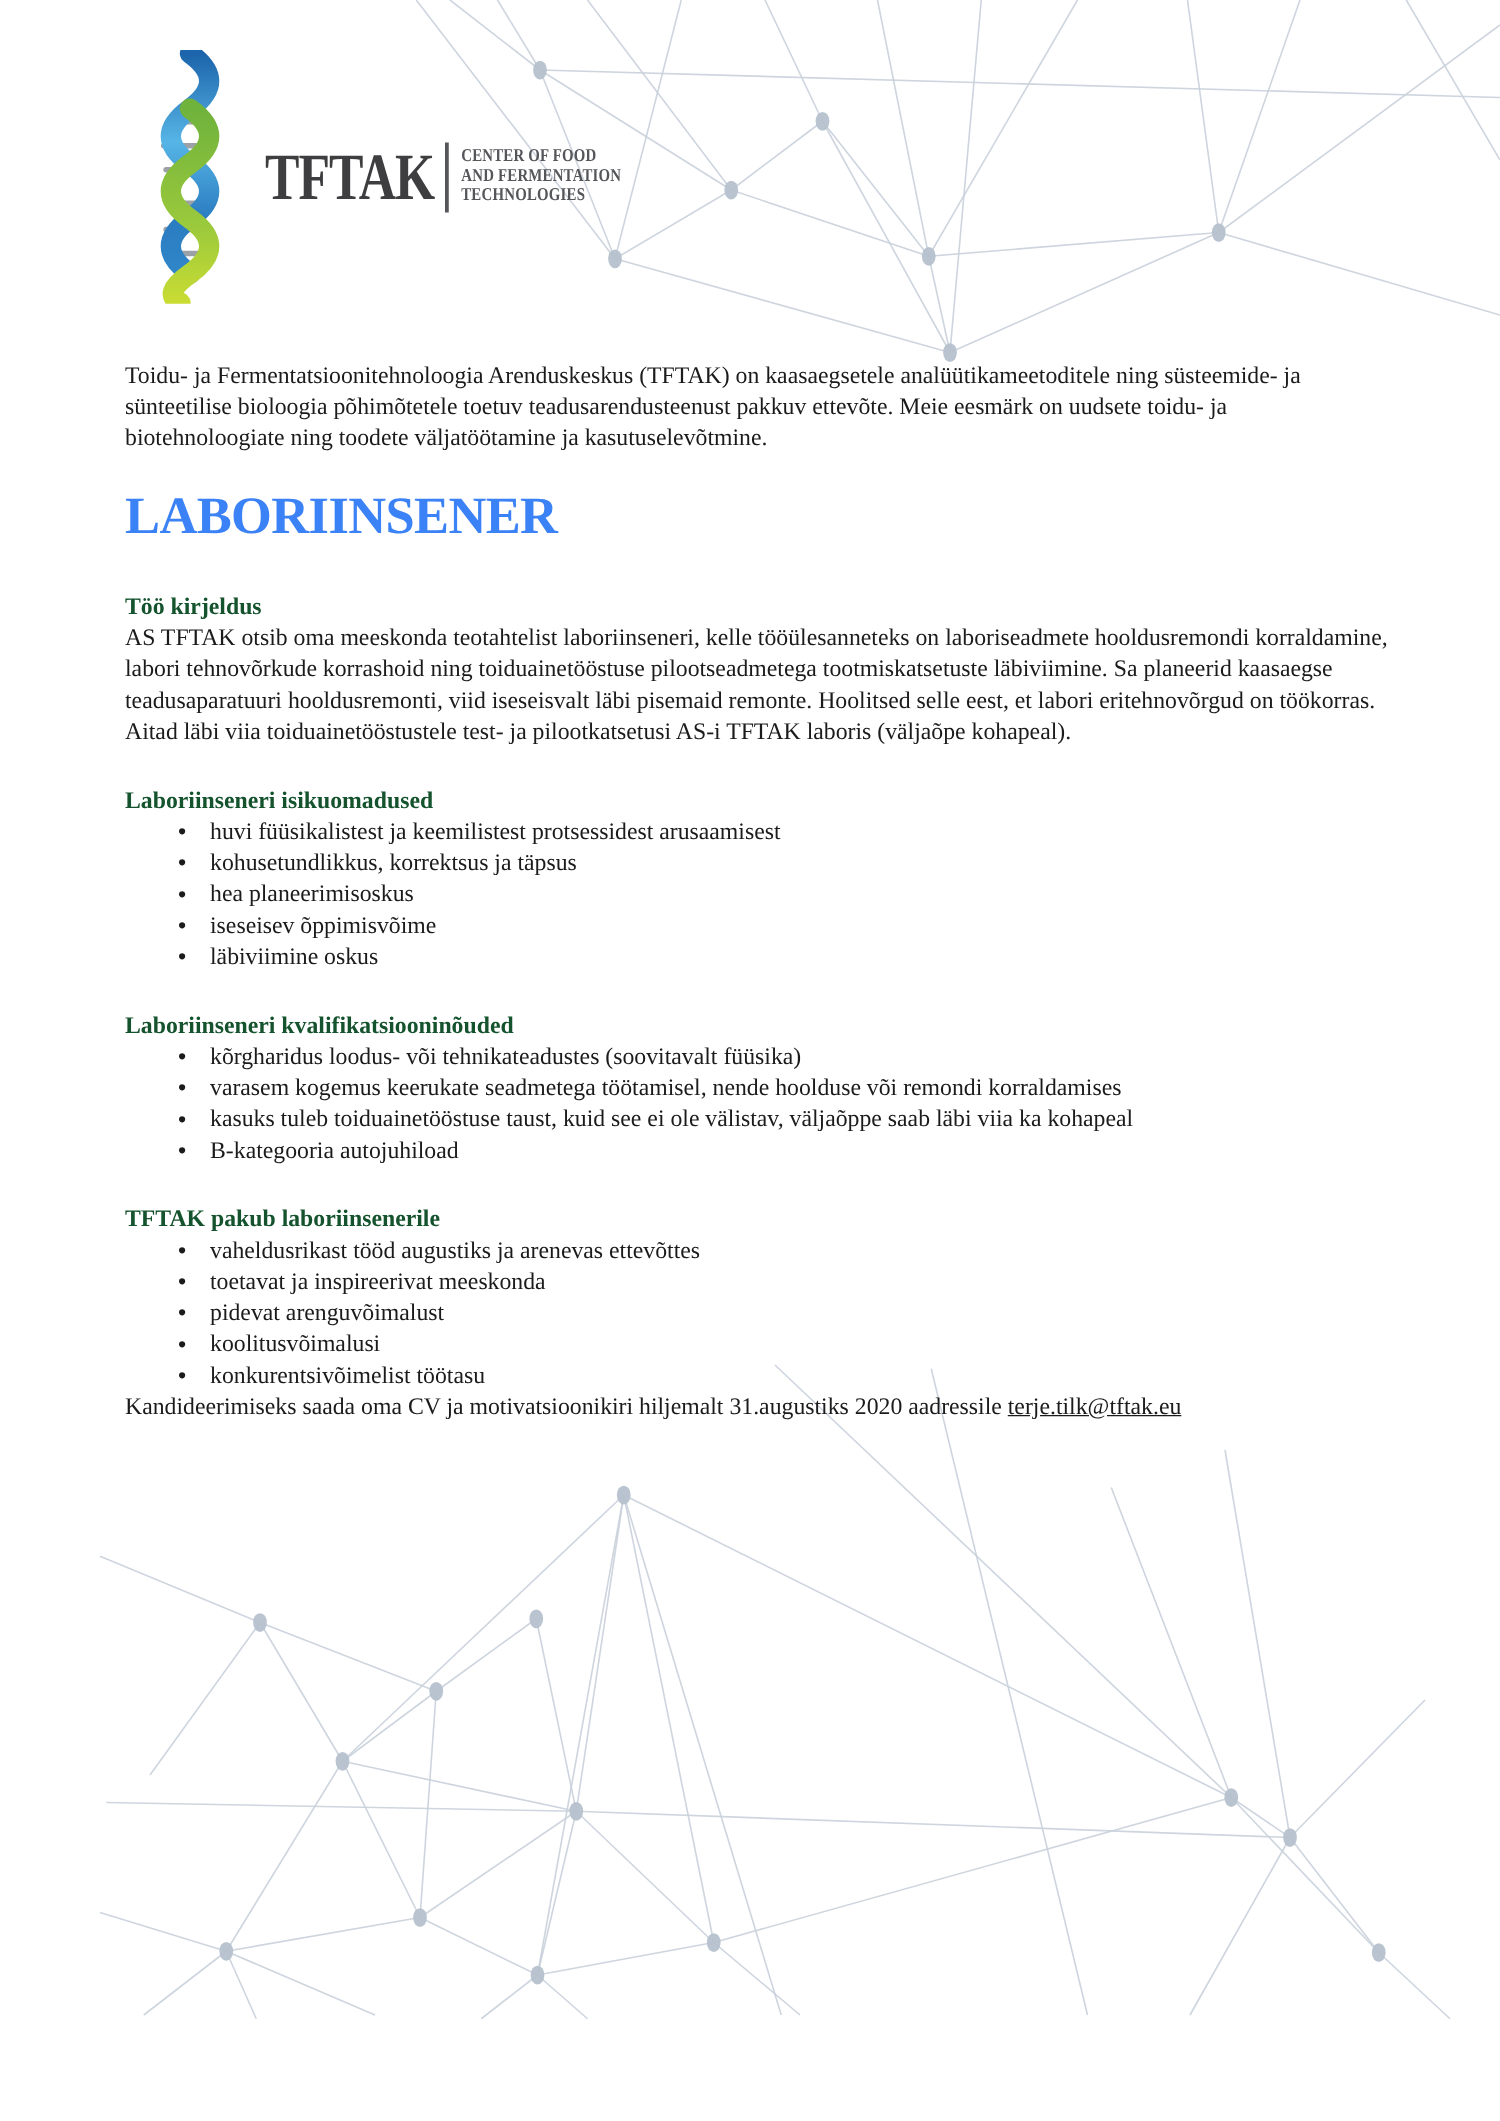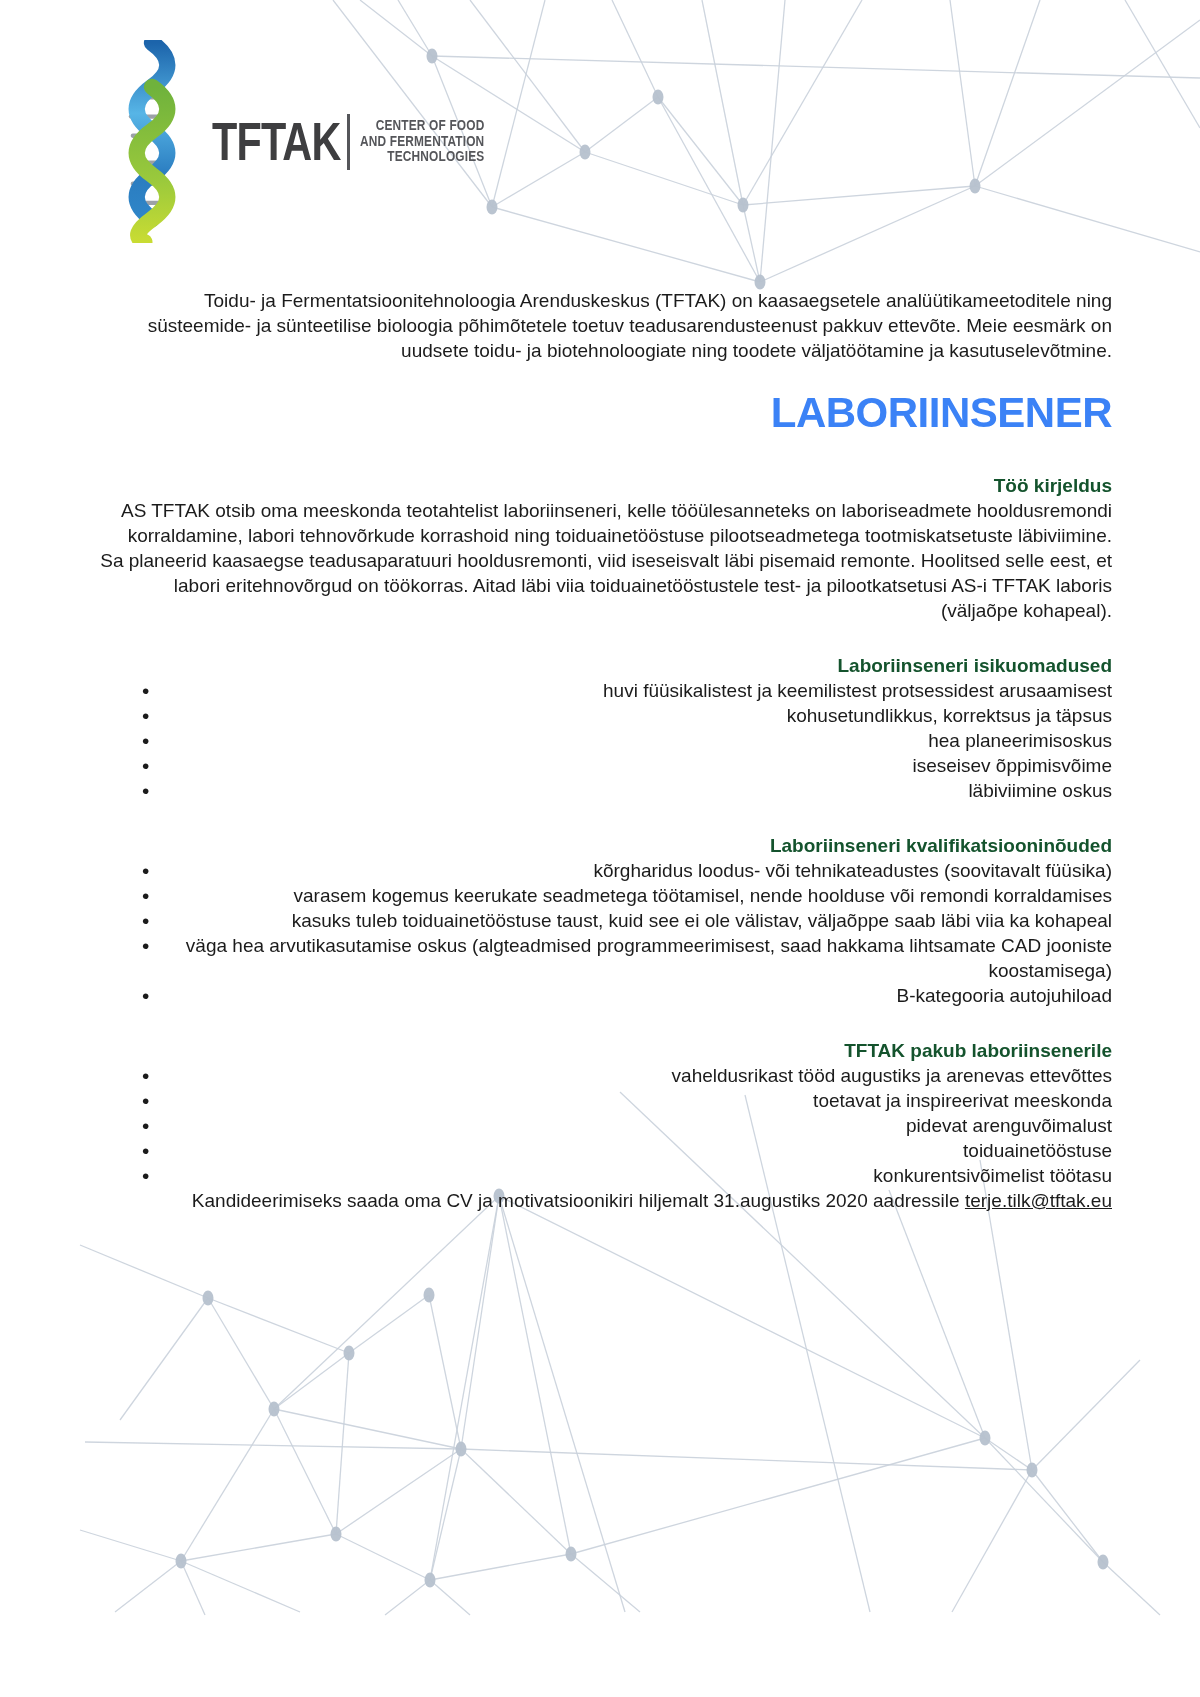--- a/index.html
+++ b/index.html
@@ -1,17 +1,17 @@
 <!DOCTYPE html>
 <html><head>
 <meta charset="utf-8">
 <style>
   html,body{margin:0;padding:0;background:#ffffff;}
   .page{position:relative;width:1200px;height:1633px;background:#ffffff;overflow:hidden;
-        font-family:Liberation Sans, sans-serif;color:#1b1b1b;text-align:right;}
+        font-family:Liberation Serif, serif;color:#1b1b1b;}
   .bg-mesh{position:absolute;left:0;top:0;z-index:0;pointer-events:none;}
   .bg-mesh line{stroke:#c9d1db;stroke-width:1.3;opacity:.9;}
   .bg-mesh ellipse{fill:#b6c1ce;opacity:.95;}
 
   .logo{position:absolute;left:106px;top:40px;z-index:1;display:flex;align-items:center;}
   .dna{flex:0 0 auto;}
   .brand{font-size:53px;font-weight:700;color:#3e3e40;letter-spacing:-1px;
          transform:scaleX(.78);transform-origin:left center;margin-left:14px;margin-right:-30px;}
   .logo-divider{width:3px;height:56px;background:#55565a;margin:0 10px 0 0;}
   .tagline{font-size:14.5px;font-weight:700;color:#55565a;line-height:15.5px;letter-spacing:.2px;
@@ -186,32 +186,31 @@
         <li>läbiviimine oskus</li>
       </ul>
     </section>
 
     <section class="sec">
       <h2>Laboriinseneri kvalifikatsiooninõuded</h2>
       <ul>
         <li>kõrgharidus loodus- või tehnikateadustes (soovitavalt füüsika)</li>
         <li>varasem kogemus keerukate seadmetega töötamisel, nende hoolduse või remondi korraldamises</li>
         <li>kasuks tuleb toiduainetööstuse taust, kuid see ei ole välistav, väljaõppe saab läbi viia ka kohapeal</li>
-        <li>väga hea arvutikasutamise oskus (algteadmised programmeerimisest, saad hakkama lihtsamate CAD jooniste koostamisega)</li>
         <li>B-kategooria autojuhiload</li>
       </ul>
     </section>
 
     <section class="sec">
       <h2>TFTAK pakub laboriinsenerile</h2>
       <ul>
         <li>vaheldusrikast tööd augustiks ja arenevas ettevõttes</li>
         <li>toetavat ja inspireerivat meeskonda</li>
         <li>pidevat arenguvõimalust</li>
-        <li>toiduainetööstuse</li>
+        <li>koolitusvõimalusi</li>
         <li>konkurentsivõimelist töötasu</li>
       </ul>
     </section>
 
     <p class="footer-line">
       <span>Kandideerimiseks saada oma CV ja motivatsioonikiri hiljemalt 31.augustiks 2020 aadressile </span><a href="#">terje.tilk@tftak.eu</a>
     </p>
   </main>
 
 </div>

